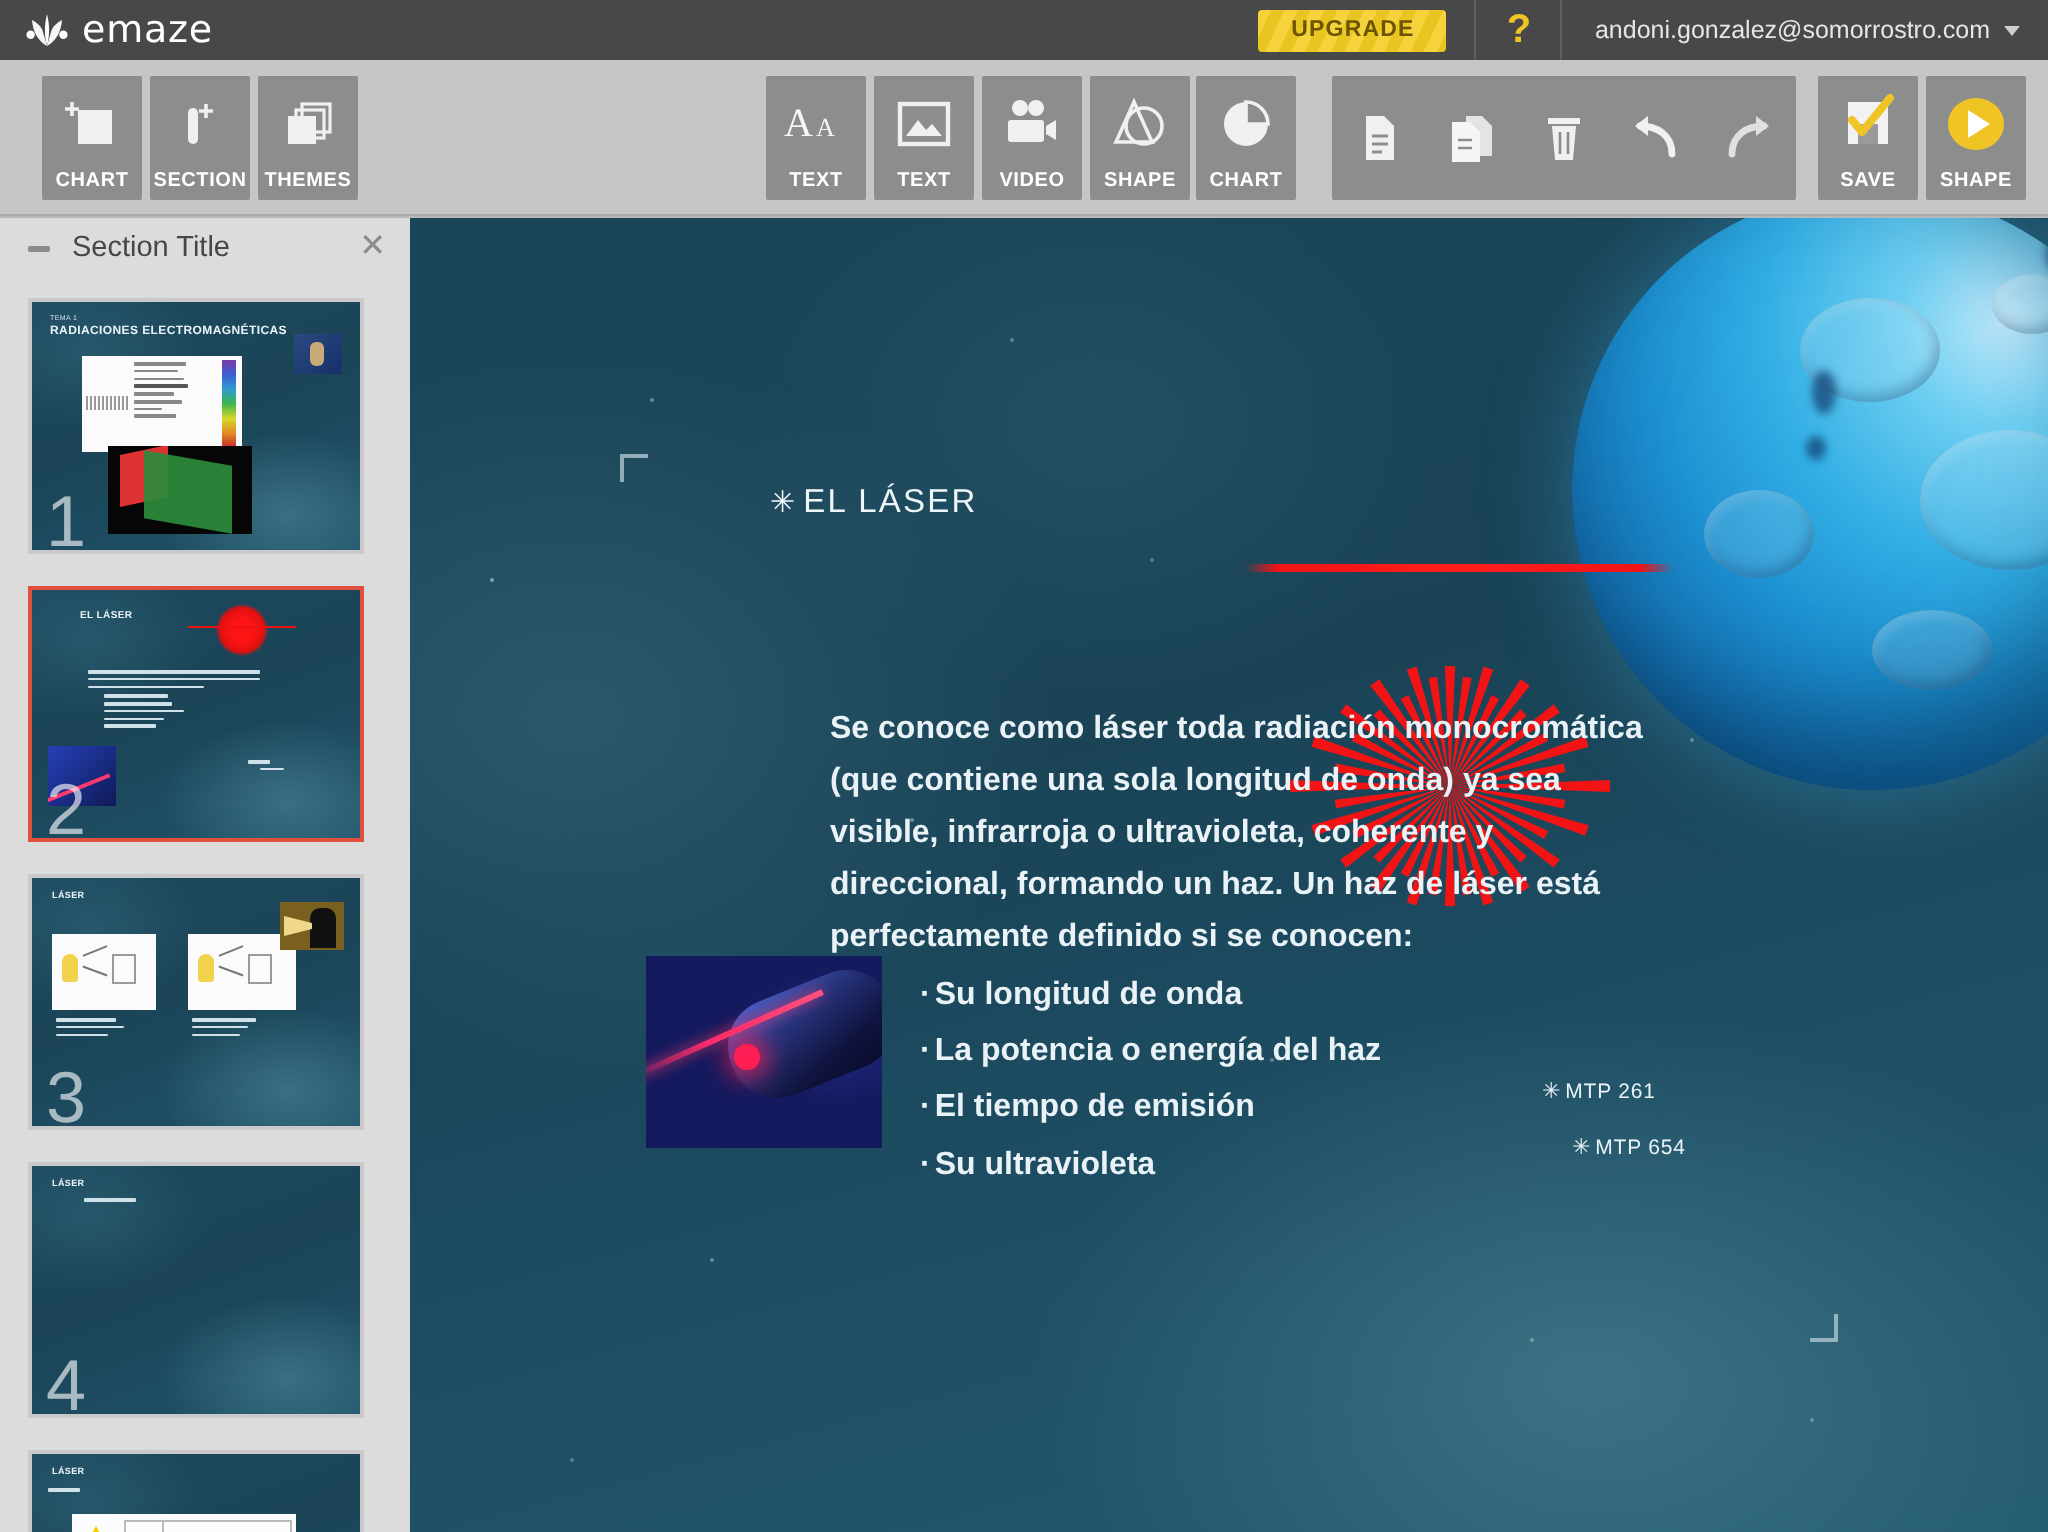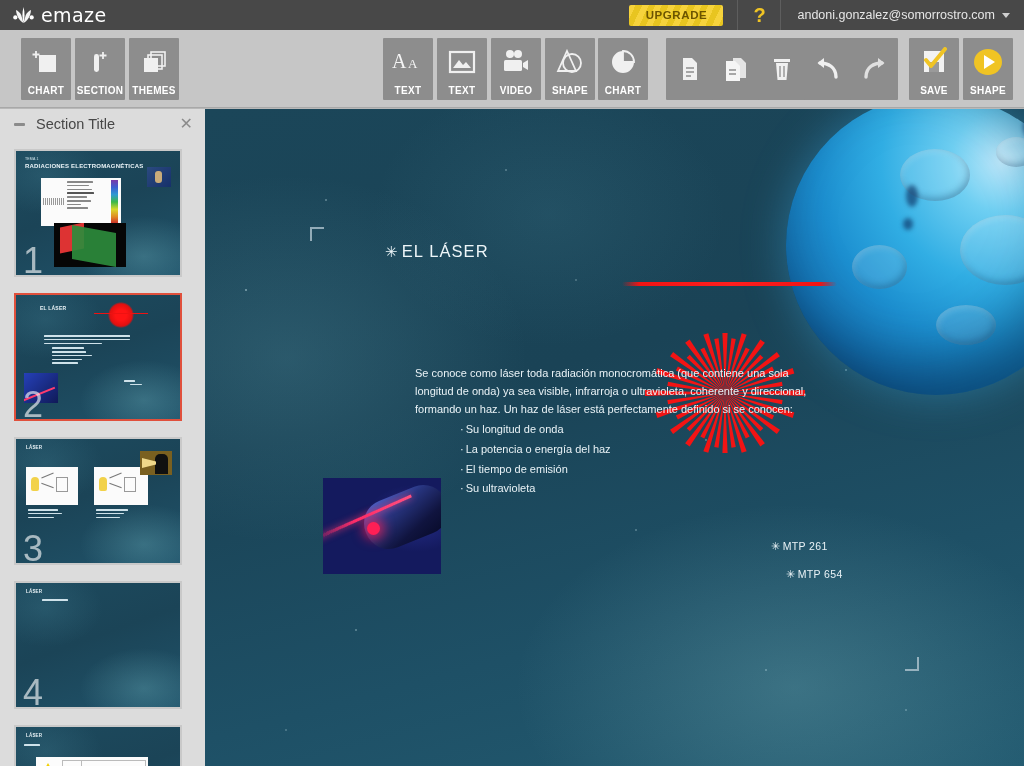--- a/index.html
+++ b/index.html
@@ -190,23 +190,23 @@
   }
   #beam {
     position: absolute; left: 417px; top: 173px;
     width: 215px; height: 4px;
     background: linear-gradient(90deg, rgba(240,20,20,0) 0%, #f01414 8%, #ff1e1e 50%, #f01414 92%, rgba(240,20,20,0) 100%);
     border-radius: 2px;
   }
 
   
   #body-text {
-    position: absolute; left: 210px; top: 256px; width: 415px;
-    color: #e9f2f6; font-size: 11px; line-height: 1.62;
-    font-family: "Liberation Sans", sans-serif; cursor: text;
+    position: absolute; left: 210px; top: 243px; width: 415px;
+    color: #e9f2f6; font-size: 16px; line-height: 1.62;
+    font-family: "Liberation Sans", sans-serif; cursor: text; font-weight: bold;
   }
   #bullets { margin-top: 2px; padding-left: 45px; }
   #bullets div { line-height: 1.78; }
   #bullets .dot { margin-right: 2px; }
 
   
   #laser-photo {
     position: absolute; left: 118px; top: 369px; width: 118px; height: 96px;
     background:
       radial-gradient(ellipse 60% 50% at 78% 42%, #2a2f86 0%, #1b2270 40%, #141a5e 70%),

